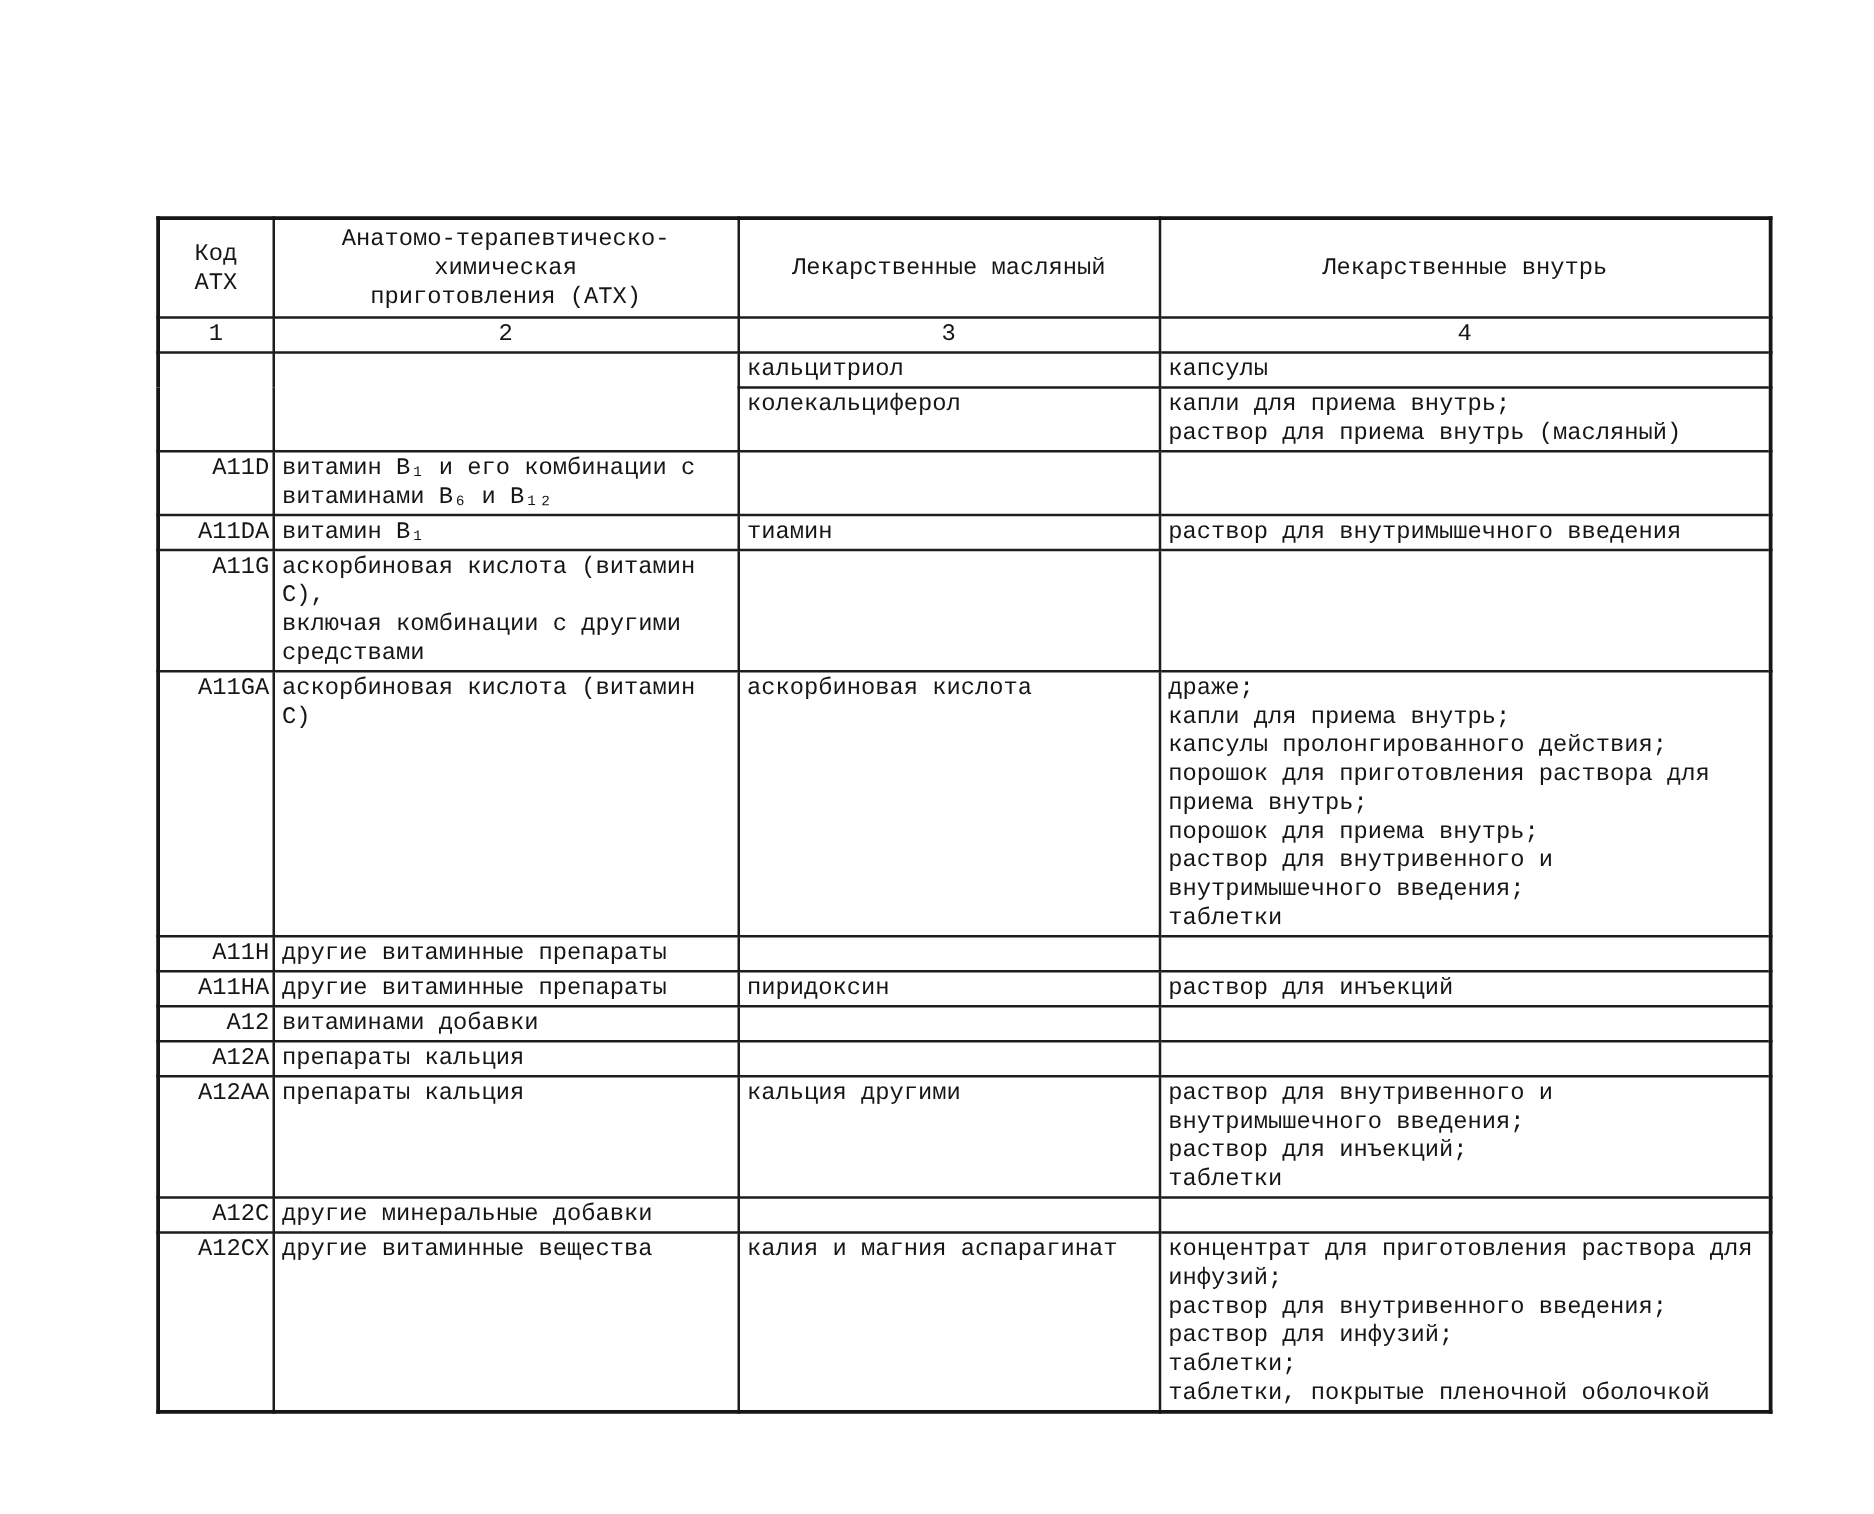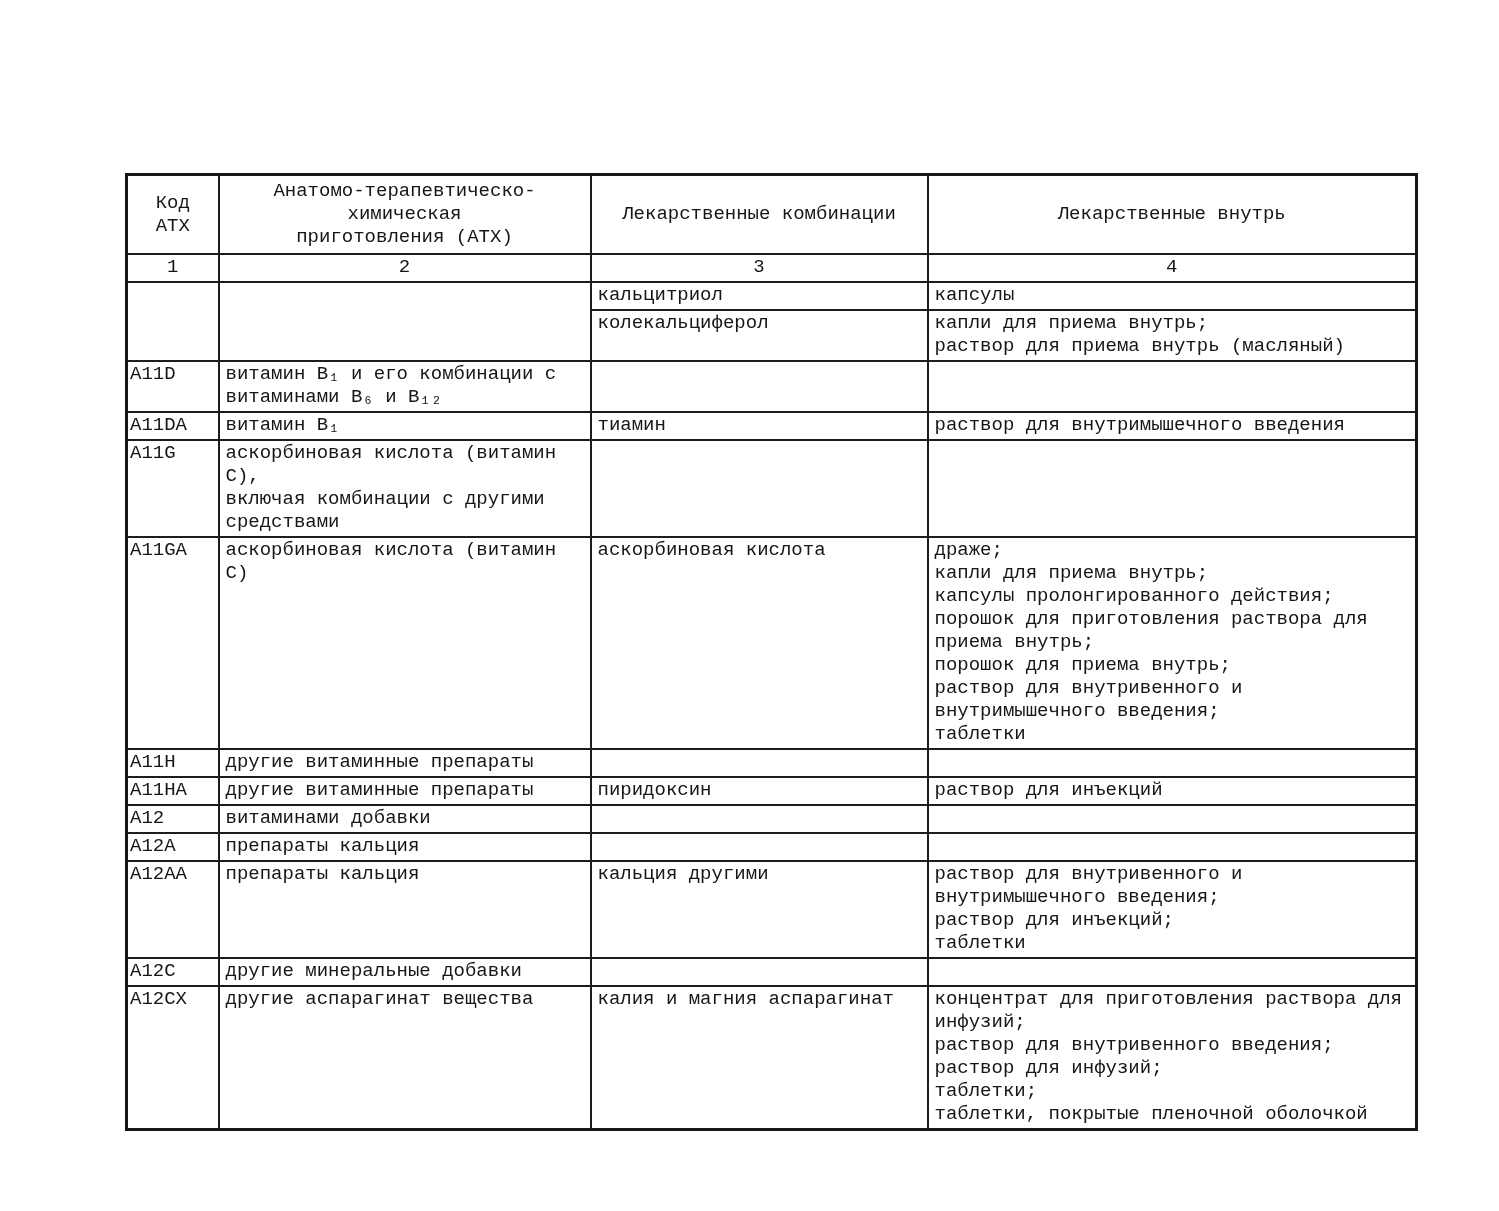--- a/index.html
+++ b/index.html
@@ -40,42 +40,42 @@
     text-align: center;
     vertical-align: middle;
     padding: 4px 6px;
   }
   .doc-table td.num {
     text-align: center;
     vertical-align: middle;
     white-space: nowrap;
   }
   .doc-table td.code {
-    text-align: left;
+    text-align: right;
     padding-left: 2px;
     padding-right: 2px;
   }
 </style>
 </head>
 <body>
 
 <div class="page">
   <table class="doc-table">
     <colgroup>
       <col style="width:92px">
       <col style="width:372px">
       <col style="width:337px">
       <col style="width:489px">
     </colgroup>
     <thead>
       <tr style="height:69px">
         <th>Код АТХ</th>
         <th>Анатомо-терапевтическо-химическая
 приготовления (АТХ)</th>
-        <th>Лекарственные комбинации</th>
+        <th>Лекарственные масляный</th>
         <th>Лекарственные внутрь</th>
       </tr>
       <tr style="height:24px">
         <td class="num">1</td>
         <td class="num">2</td>
         <td class="num">3</td>
         <td class="num">4</td>
       </tr>
     </thead>
     <tbody>
@@ -156,21 +156,21 @@
 таблетки</td>
       </tr>
       <tr style="height:23px">
         <td class="code">A12C</td>
         <td>другие минеральные добавки</td>
         <td></td>
         <td></td>
       </tr>
       <tr style="height:111px">
         <td class="code">A12CX</td>
-        <td>другие аспарагинат вещества</td>
+        <td>другие витаминные вещества</td>
         <td>калия и магния аспарагинат</td>
         <td>концентрат для приготовления раствора для инфузий;
 раствор для внутривенного введения;
 раствор для инфузий;
 таблетки;
 таблетки, покрытые пленочной оболочкой</td>
       </tr>
     </tbody>
   </table>
 </div>

